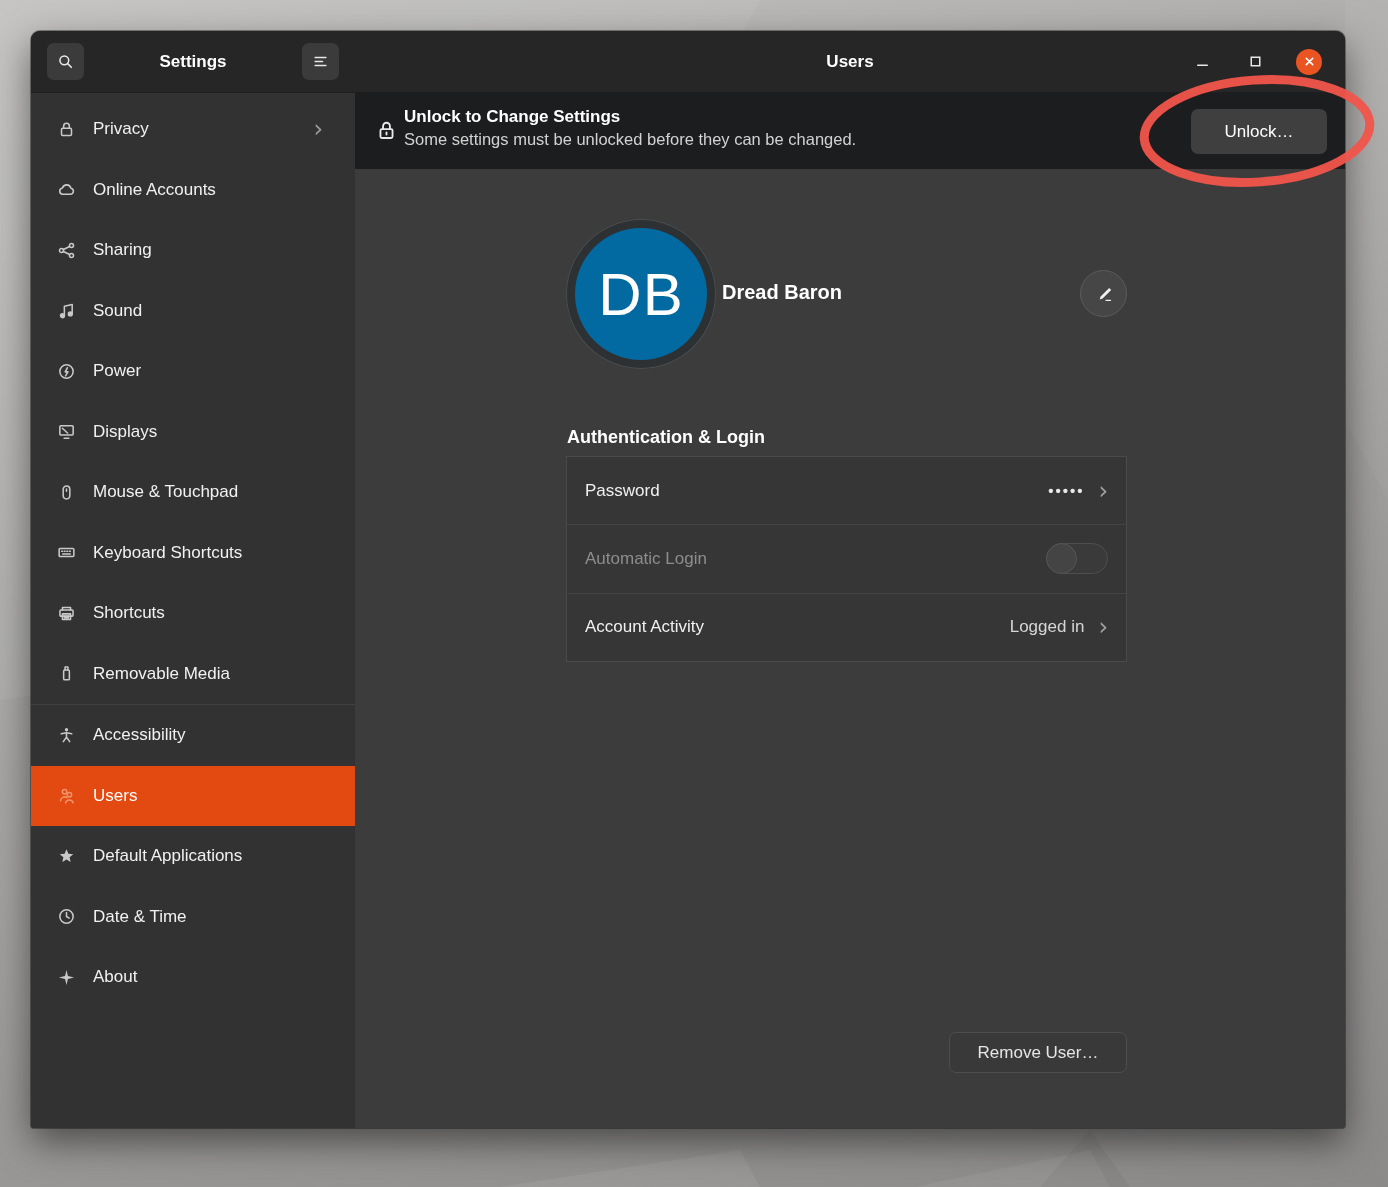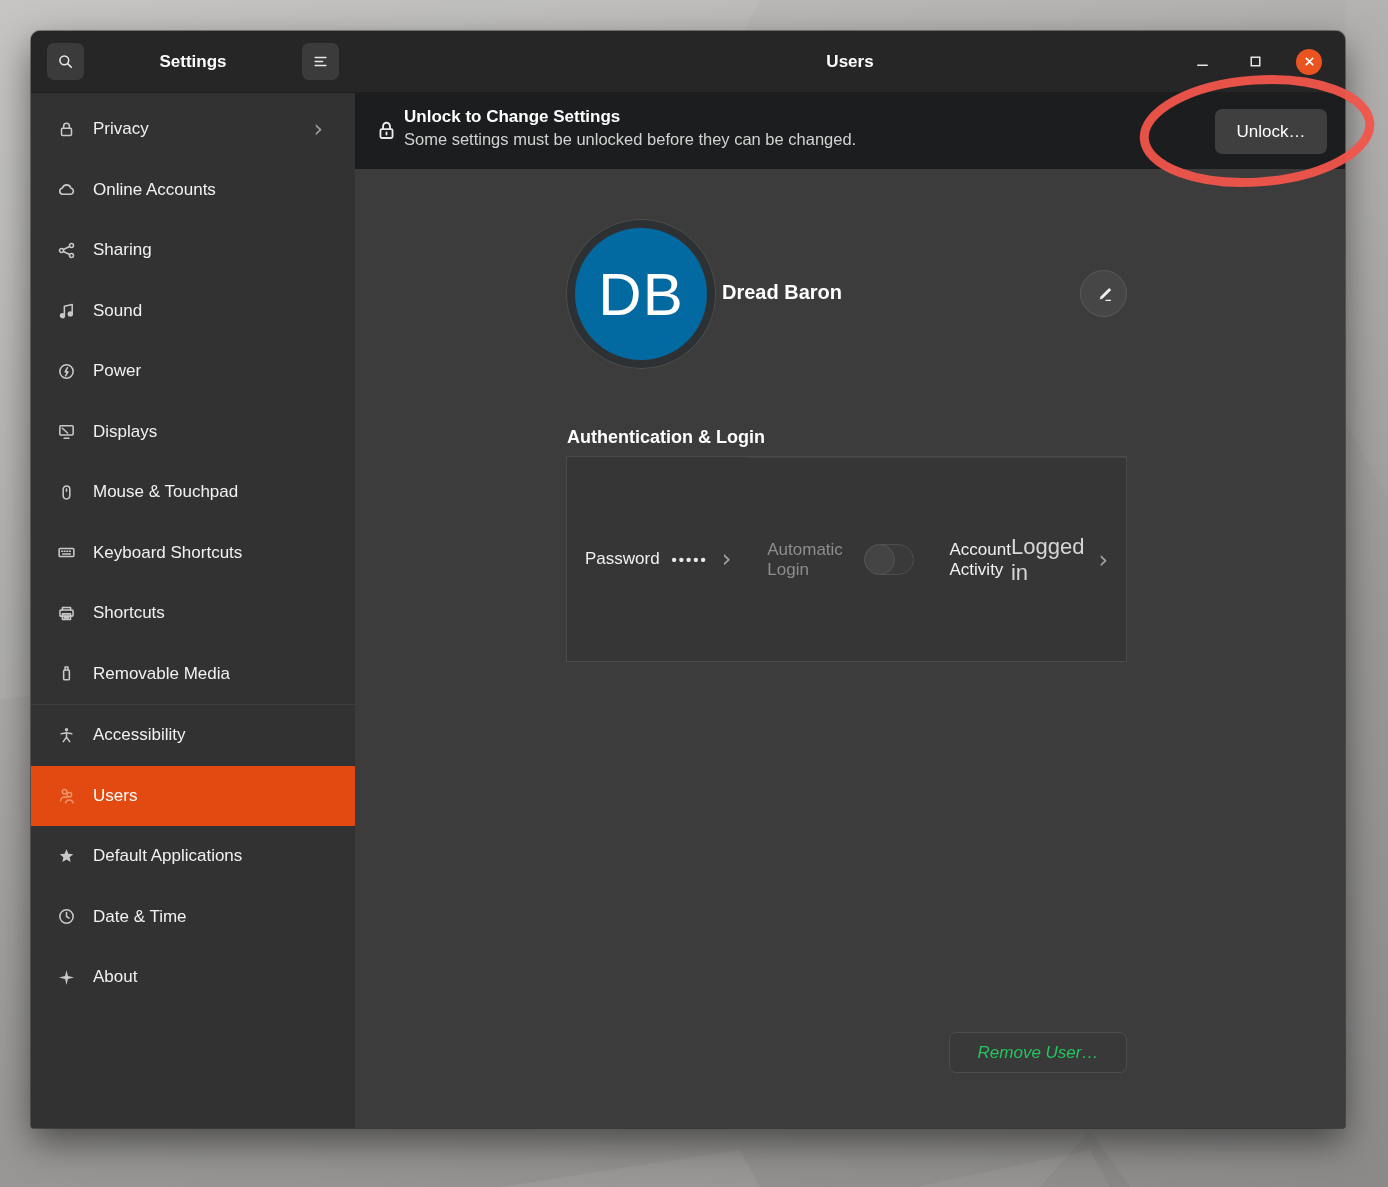--- a/index.html
+++ b/index.html
@@ -42,54 +42,54 @@
   .ctrl-close{left:930px;width:48px;}
   .close-ball{width:26px;height:26px;border-radius:50%;background:#e95420;display:flex;
     align-items:center;justify-content:center;color:#fff;}
 
   .banner{position:absolute;left:0;right:0;top:62px;height:76px;background:#1b1d1e;}
   .banner-lock{position:absolute;left:20px;top:26px;color:#e8e8e8;}
   .banner-lock svg{width:23px;height:23px;}
   .banner-text{position:absolute;left:49px;top:14px;}
   .banner-title{color:#ffffff;font-weight:bold;font-size:17px;margin-bottom:3px;}
   .banner-sub{color:#d2d2d2;font-size:16.5px;}
-  .unlock-btn{position:absolute;right:18px;top:16px;width:112px;height:45px;border-radius:7px;
+  .unlock-btn{position:absolute;right:18px;top:16px;width:136px;height:45px;border-radius:7px;
     background:#403f3f;color:#ffffff;font-size:17px;display:flex;align-items:center;justify-content:center;}
 
   .main{position:absolute;left:0;right:0;top:138px;bottom:0;background:#3d3c3c;}
   .main-col{position:absolute;left:211px;top:0;width:561px;height:100%;}
 
   .avatar-ring{position:absolute;left:0;top:50px;width:150px;height:150px;border-radius:50%;
     background:#2e3133;box-shadow:0 0 0 1px #4a4e4e inset;display:flex;align-items:center;justify-content:center;}
   .avatar{width:132px;height:132px;border-radius:50%;background:#0369a1;display:flex;
     align-items:center;justify-content:center;color:#ffffff;font-size:60px;letter-spacing:1px;}
   .user-name{position:absolute;left:156px;top:112px;color:#fff;font-weight:bold;font-size:20px;}
   .edit-btn{position:absolute;left:514px;top:101px;width:47px;height:47px;border-radius:50%;
     background:#474646;border:1px solid #5c5b5b;box-sizing:border-box;display:flex;
     align-items:center;justify-content:center;color:#f0f0f0;}
   .edit-btn svg{width:18px;height:18px;}
 
   .section-heading{position:absolute;left:1px;top:250px;color:#fff;font-weight:bold;font-size:18px;margin-top:8px;}
   .card{position:absolute;left:0;top:287px;width:561px;height:206px;background:#373636;
-    border:1px solid #4b4a4a;box-sizing:border-box;display:flex;flex-direction:row;}
+    border:1px solid #4b4a4a;box-sizing:border-box;display:flex;flex-direction:column;}
   .card-row{flex:1 1 0;display:flex;align-items:center;padding:0 18px;}
   .card-row + .card-row{border-top:1px solid #454444;}
   .row-label{flex:1 1 auto;color:#f0f0f0;font-size:17px;}
   .row-label.dim{color:#8d8d8d;}
-  .row-value{color:#d6d6d6;font-size:22px;margin-right:14px;}
+  .row-value{color:#d6d6d6;font-size:17px;margin-right:14px;}
   .row-value.dots{letter-spacing:2px;font-size:15px;color:#e8e8e8;font-weight:bold;}
   .row-chevron{color:#a0a0a0;font-size:24px;line-height:1;font-family:"DejaVu Sans",sans-serif;}
   .toggle{width:62px;height:31px;border-radius:16px;background:#3b3a3a;border:1px solid #4f4e4e;
     box-sizing:border-box;position:relative;}
   .toggle .knob{position:absolute;left:-1px;top:-1px;width:31px;height:31px;border-radius:50%;
     background:#454444;border:1px solid #565555;box-sizing:border-box;}
 
   .remove-btn{position:absolute;left:383px;top:863px;width:178px;height:41px;border-radius:7px;
-    background:#3a3939;border:1px solid #4e4d4d;box-sizing:border-box;color:#22c55e;font-size:17px;
-    display:flex;align-items:center;justify-content:center;font-style:italic;}
+    background:#3a3939;border:1px solid #4e4d4d;box-sizing:border-box;color:#e5e5e5;font-size:17px;
+    display:flex;align-items:center;justify-content:center;}
 
   .annotation{position:absolute;inset:0;pointer-events:none;z-index:60;}
 </style>
 </head>
 <body>
 
 <div class="wallpaper">
   <svg width="1388" height="1187" style="position:absolute;inset:0">
     <polygon points="0,0 760,0 420,640 0,700" fill="#ffffff" opacity="0.06"></polygon>
     <polygon points="500,1187 740,1150 760,1187" fill="#ffffff" opacity="0.07"></polygon>

